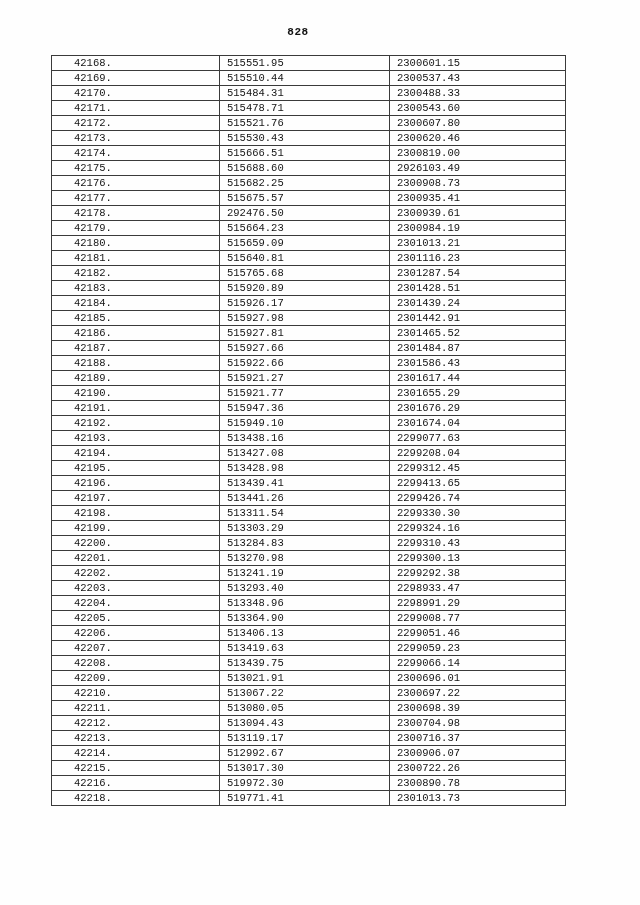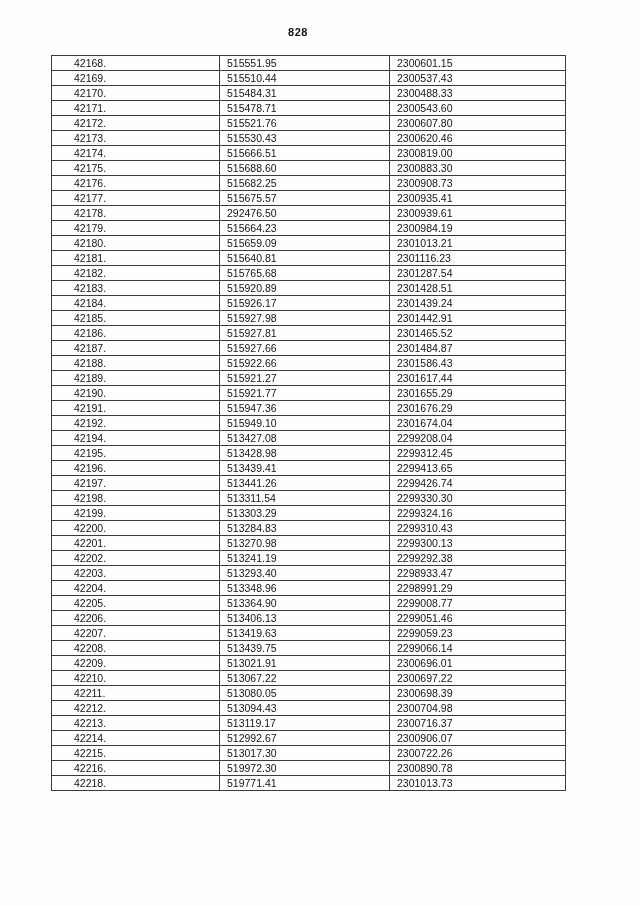--- a/index.html
+++ b/index.html
@@ -5,21 +5,21 @@
   html, body {
     margin: 0;
     padding: 0;
     background: #ffffff;
   }
   .page {
     position: relative;
     width: 640px;
     height: 905px;
     background: #fefefe;
-    font-family: Liberation Sans, sans-serif;
+    font-family: Liberation Mono, monospace;
     color: #151515;
     overflow: hidden;
   }
   .page-number {
     position: absolute;
     top: 26px;
     left: 265px;
     width: 66px;
     text-align: center;
     font-size: 11px;
@@ -96,21 +96,21 @@
           <td class="col2">2300620.46</td>
         </tr>
         <tr>
           <td class="col0">42174.</td>
           <td class="col1">515666.51</td>
           <td class="col2">2300819.00</td>
         </tr>
         <tr>
           <td class="col0">42175.</td>
           <td class="col1">515688.60</td>
-          <td class="col2">2300883.30</td>
+          <td class="col2">2926103.49</td>
         </tr>
         <tr>
           <td class="col0">42176.</td>
           <td class="col1">515682.25</td>
           <td class="col2">2300908.73</td>
         </tr>
         <tr>
           <td class="col0">42177.</td>
           <td class="col1">515675.57</td>
           <td class="col2">2300935.41</td>
@@ -182,20 +182,25 @@
         </tr>
         <tr>
           <td class="col0">42191.</td>
           <td class="col1">515947.36</td>
           <td class="col2">2301676.29</td>
         </tr>
         <tr>
           <td class="col0">42192.</td>
           <td class="col1">515949.10</td>
           <td class="col2">2301674.04</td>
+        </tr>
+        <tr>
+          <td class="col0">42193.</td>
+          <td class="col1">513438.16</td>
+          <td class="col2">2299077.63</td>
         </tr>
         <tr>
           <td class="col0">42194.</td>
           <td class="col1">513427.08</td>
           <td class="col2">2299208.04</td>
         </tr>
         <tr>
           <td class="col0">42195.</td>
           <td class="col1">513428.98</td>
           <td class="col2">2299312.45</td>

